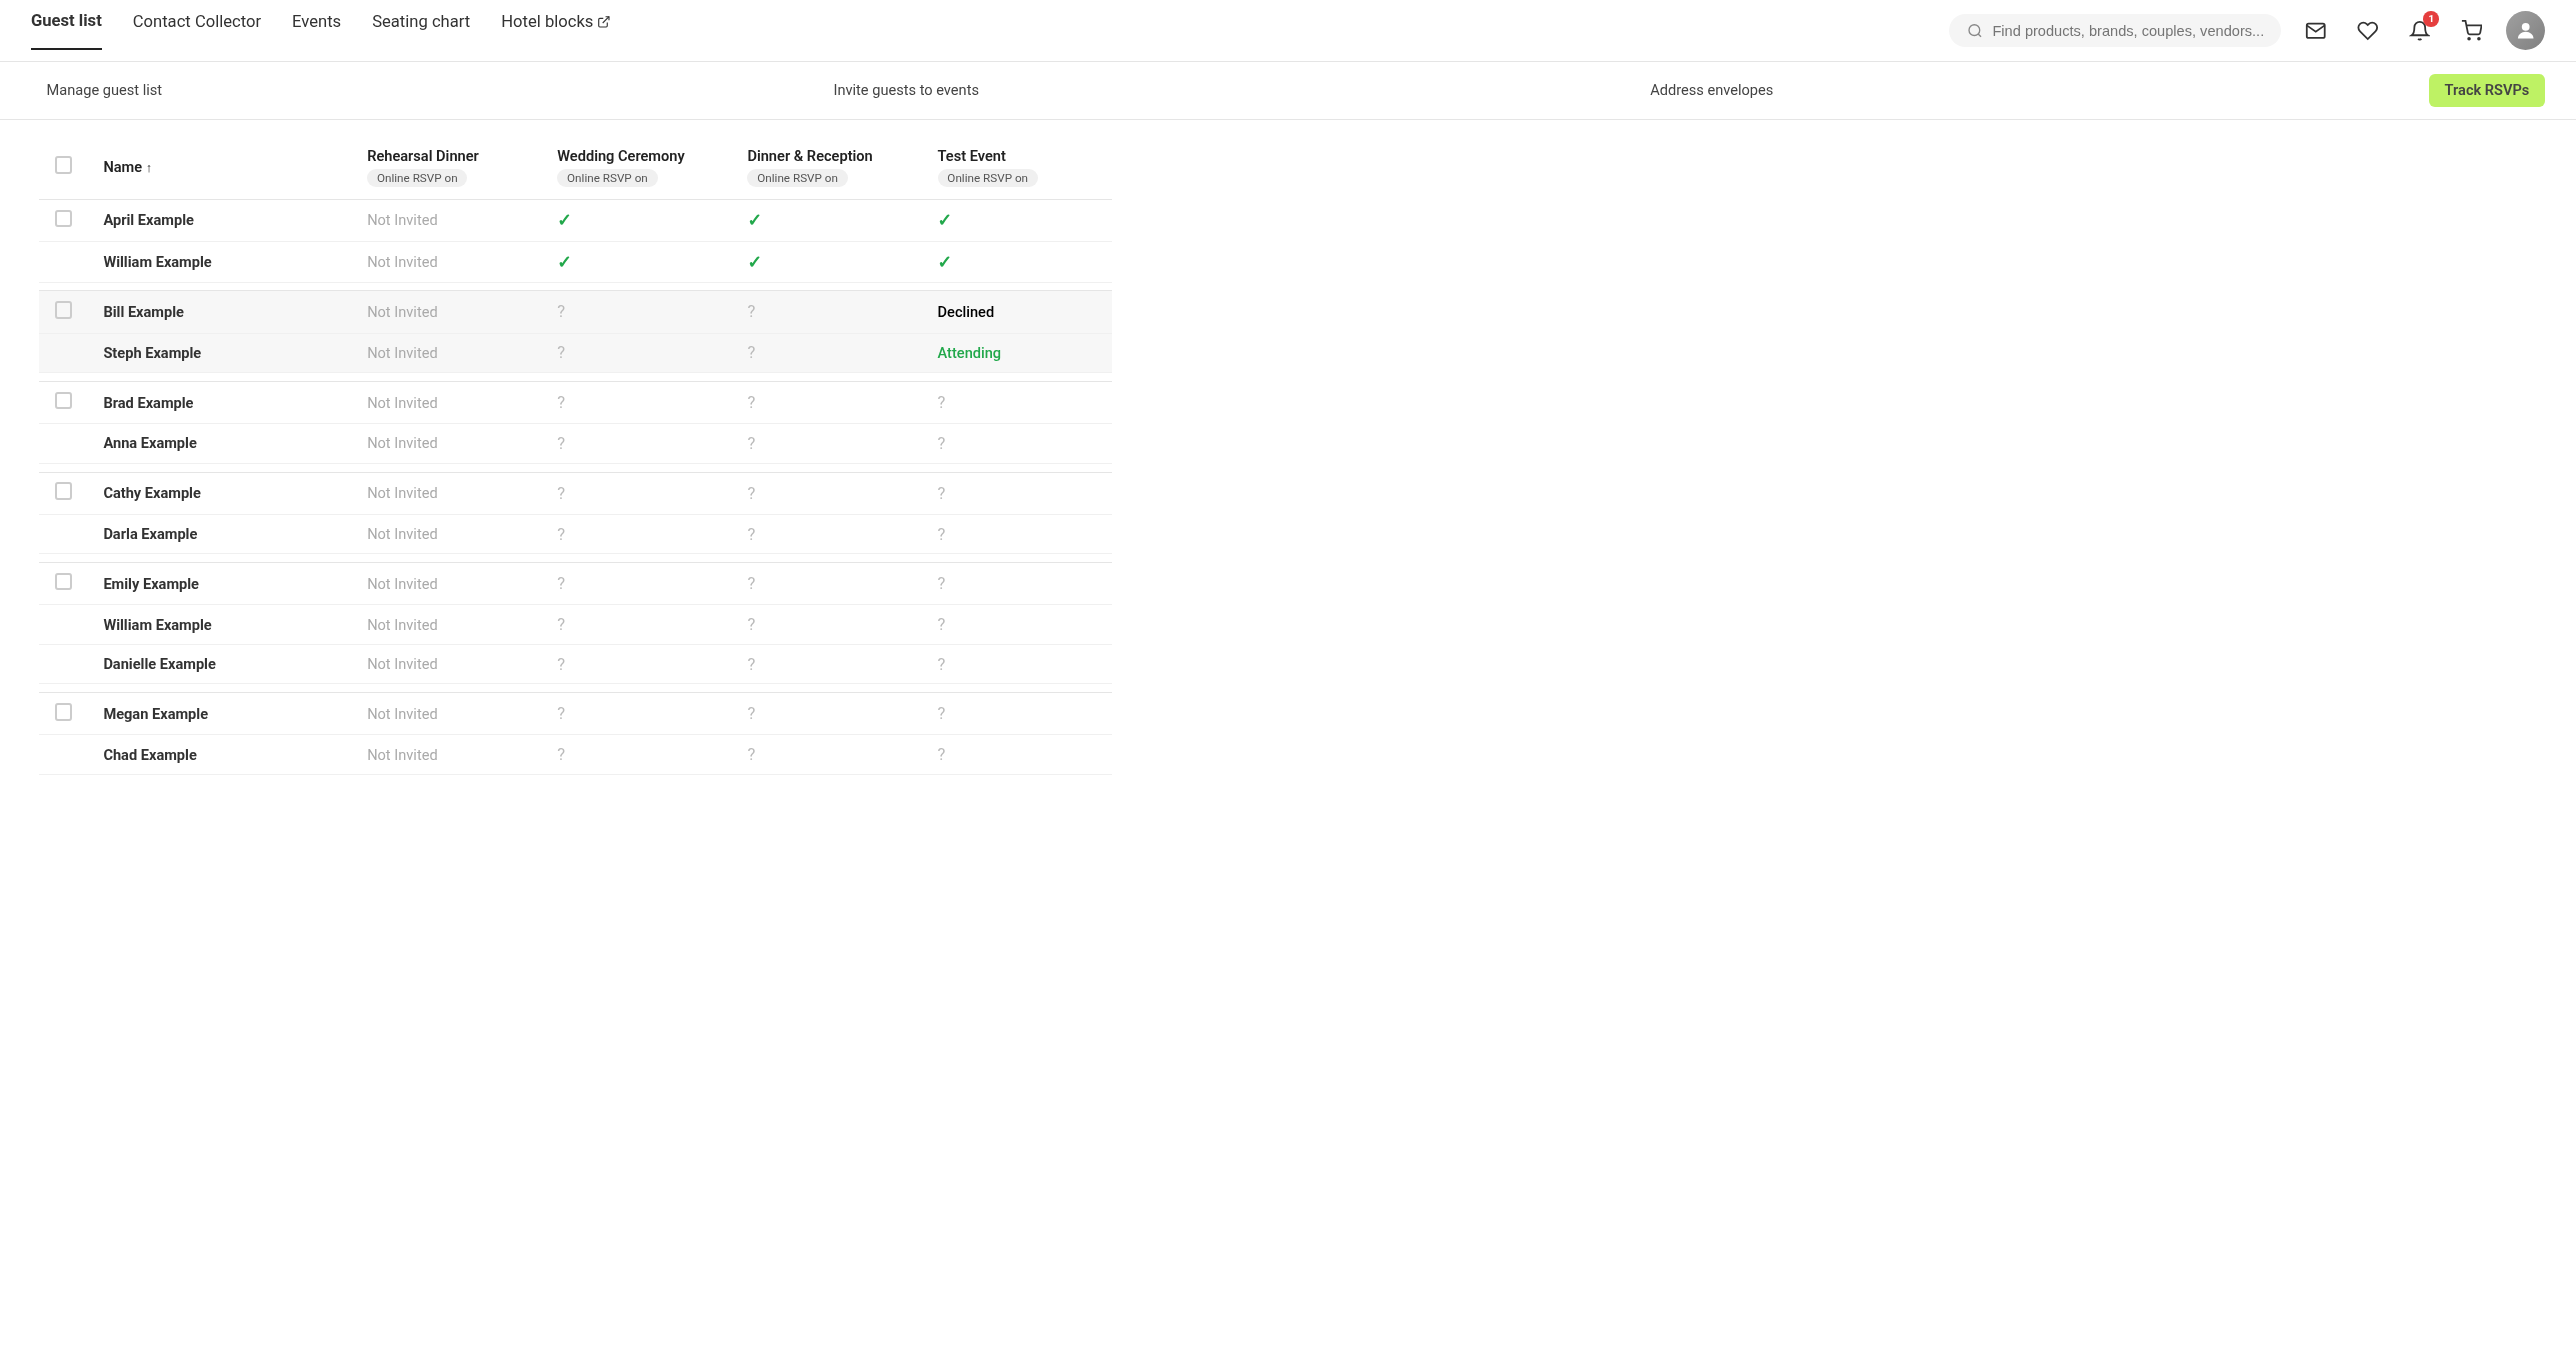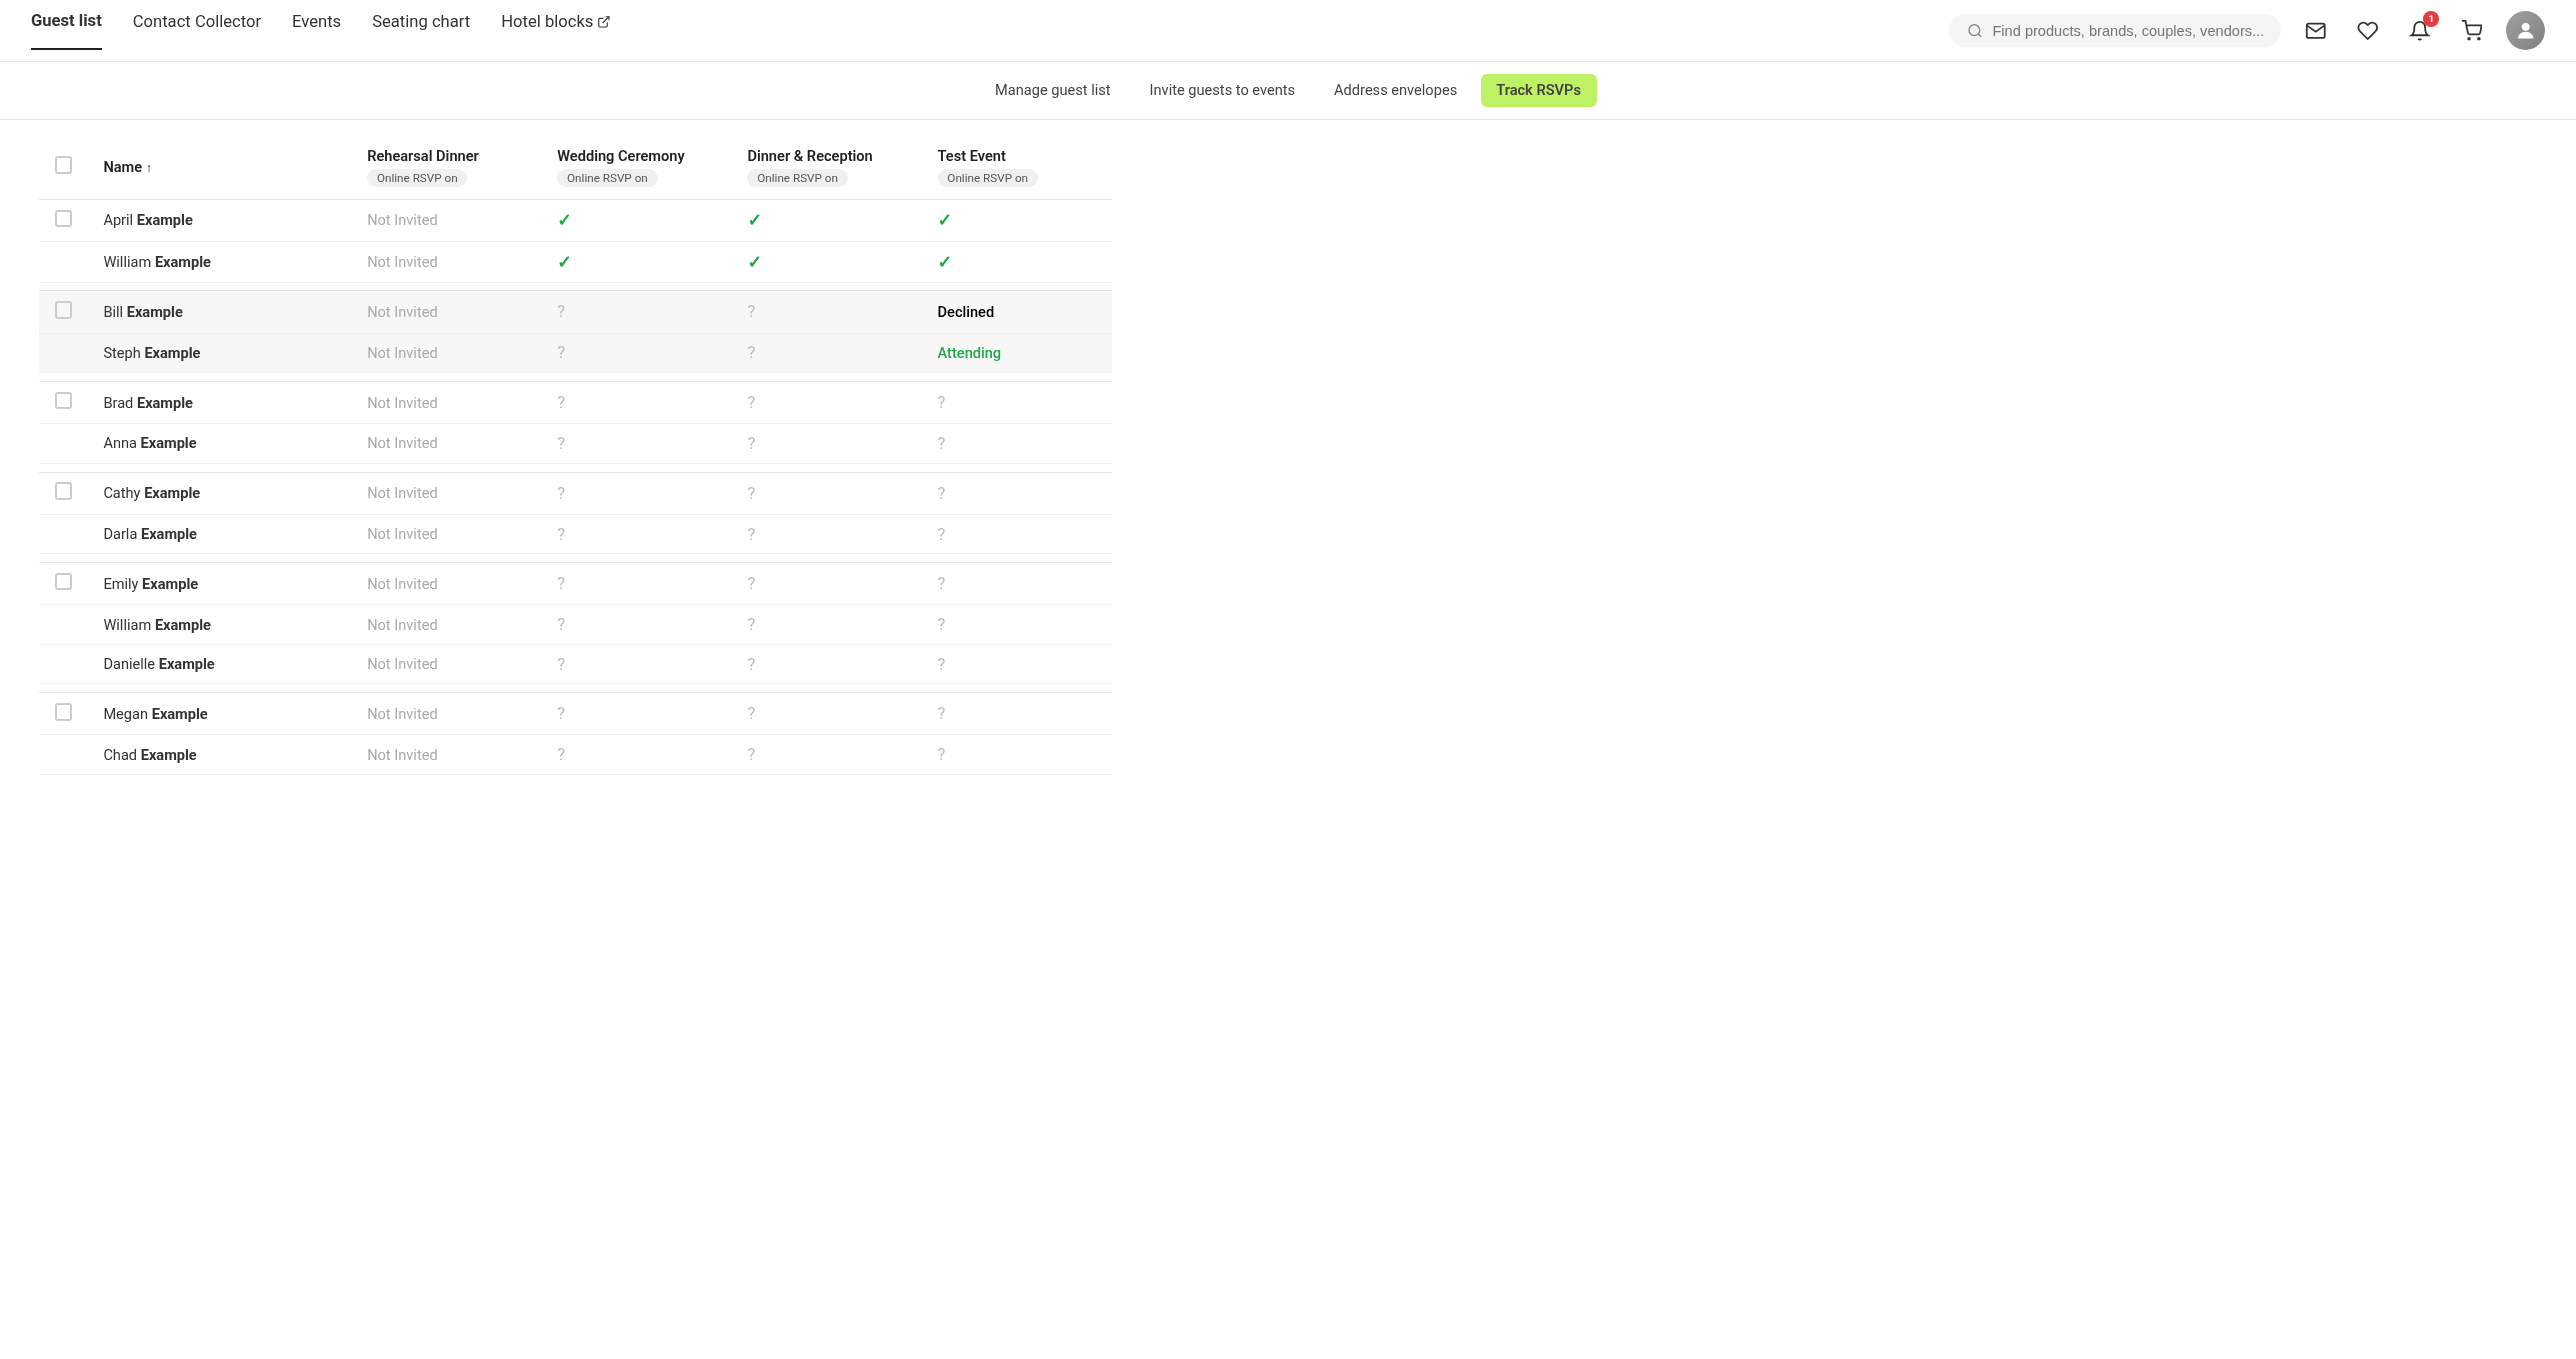--- a/index.html
+++ b/index.html
@@ -92,21 +92,21 @@
       align-items: center;
       justify-content: center;
       color: white;
       font-size: 13.7px;
     }
 
     
     .sub-nav {
       display: flex;
       align-items: center;
-      justify-content: center;
+      justify-content: space-between;
       gap: 7.8px;
       padding: 11.7px 31px;
       border-bottom: 1px solid #e5e5e5;
     }
     .sub-nav-item {
       font-size: 14.6px;
       color: #444;
       padding: 7.8px 15.6px;
       cursor: pointer;
       border-radius: 5.9px;
@@ -148,21 +148,21 @@
     .col-event { width: 195px; text-align: left; }
 
     .table-row td {
       padding: 9.8px 15.6px;
       font-size: 14.6px;
       color: #333;
       border-bottom: 1px solid #f0f0f0;
       vertical-align: middle;
     }
     .table-row.shaded { background: #f7f7f7; }
-    .table-row td.name-cell .first-name { font-weight: 400; }
+    .table-row td.name-cell .first-name { font-weight: 700; }
     .table-row td.name-cell .last-name { font-weight: 700; }
     .table-row td.not-invited { color: #aaa; }
     .table-row td.question-mark { color: #bbb; font-size: 16.6px; }
     .table-row td.check-green { color: #22a84b; font-size: 17.6px; font-weight: 700; }
     .table-row td.declined { color: #000000; font-weight: 500; }
     .table-row td.attending { color: #22a84b; font-weight: 500; }
 
     .checkbox-cell { width: 39px; }
     .cb {
       width: 17.6px;

